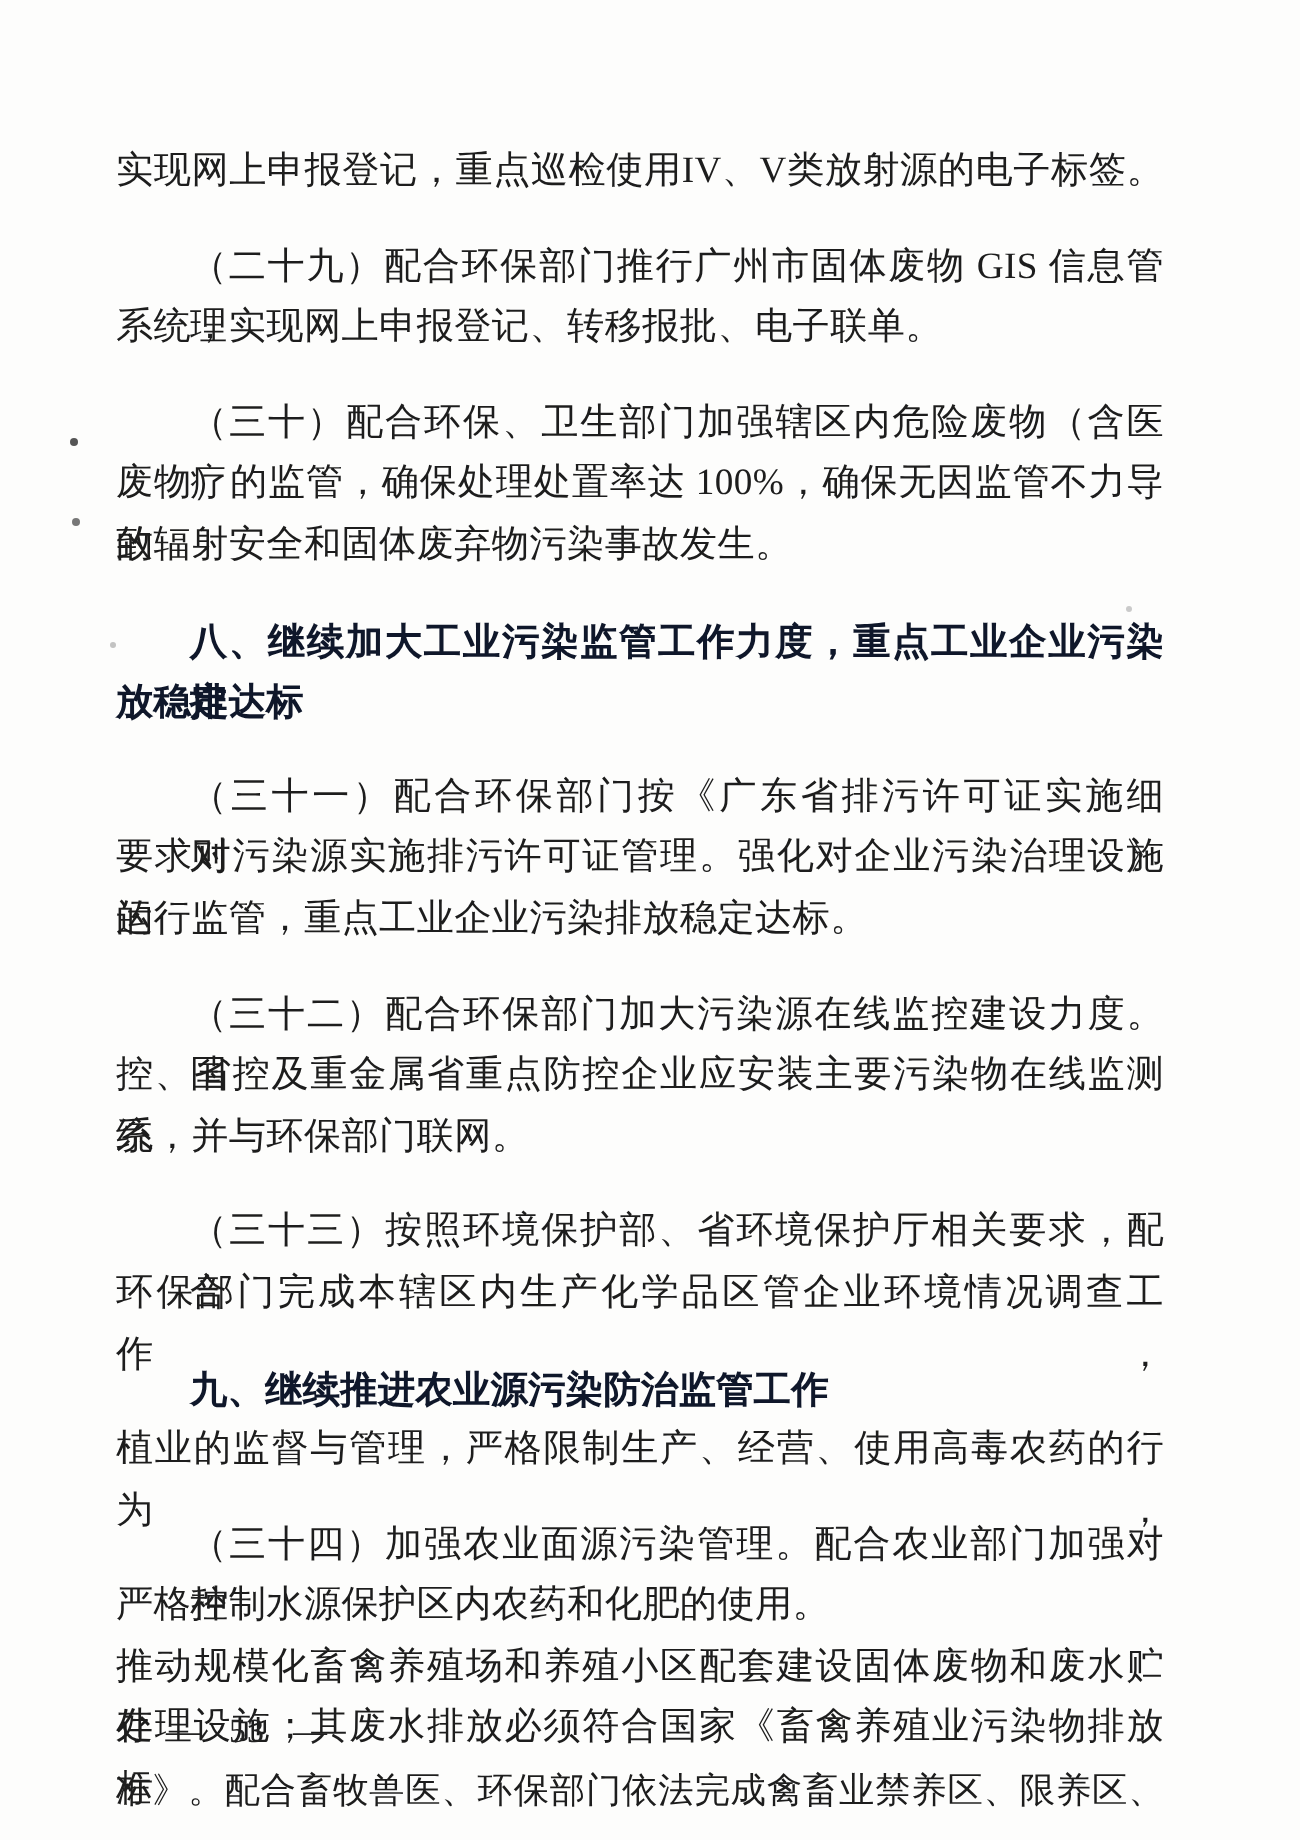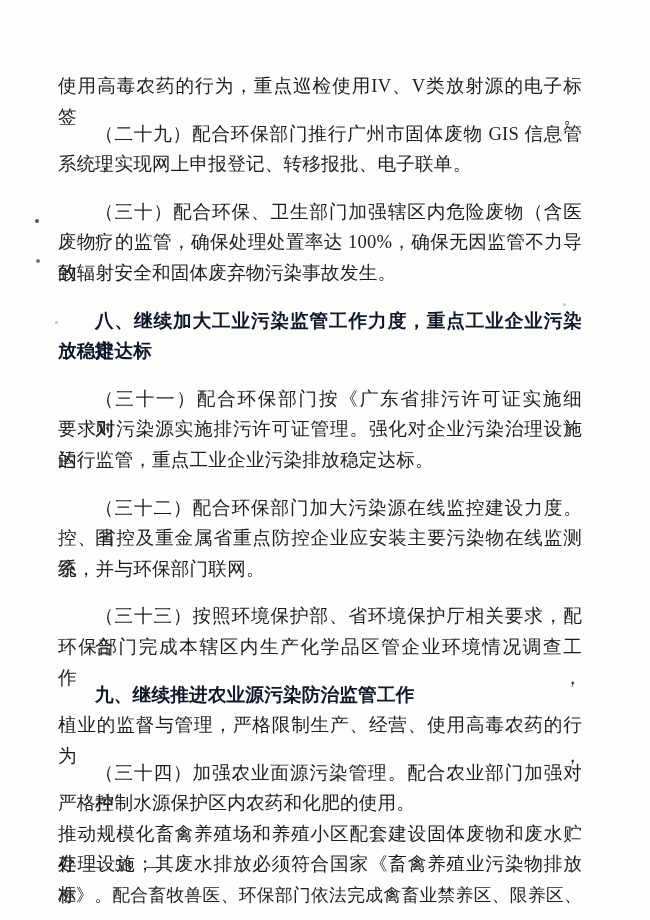--- a/index.html
+++ b/index.html
@@ -70,21 +70,21 @@
   .speck.s2 { left: 36px; top: 259px; width: 4px; height: 4px; opacity: 0.8; }
   .speck.s3 { left: 55px; top: 321px; width: 3px; height: 3px; opacity: 0.35; }
   .speck.s4 { left: 563px; top: 303px; width: 3px; height: 3px; opacity: 0.3; }
 </style>
 </head>
 <body>
 
 <div class="page">
 
   <div class="textblock">
-    <div class="line">使用高毒农药的行为，重点巡检使用IV、V类放射源的电子标签。</div>
+    <div class="line">实现网上申报登记，重点巡检使用IV、V类放射源的电子标签。</div>
     <div class="line indent">（二十九）配合环保部门推行广州市固体废物 GIS 信息管理</div>
     <div class="line lastline">系统，实现网上申报登记、转移报批、电子联单。</div>
     <div class="line indent">（三十）配合环保、卫生部门加强辖区内危险废物（含医疗</div>
     <div class="line">废物）的监管，确保处理处置率达 100%，确保无因监管不力导致</div>
     <div class="line lastline">的辐射安全和固体废弃物污染事故发生。</div>
     <div class="line heading indent">八、继续加大工业污染监管工作力度，重点工业企业污染排</div>
     <div class="line heading lastline">放稳定达标</div>
     <div class="line indent">（三十一）配合环保部门按《广东省排污许可证实施细则》</div>
     <div class="line">要求对污染源实施排污许可证管理。强化对企业污染治理设施的</div>
     <div class="line lastline">运行监管，重点工业企业污染排放稳定达标。</div>

